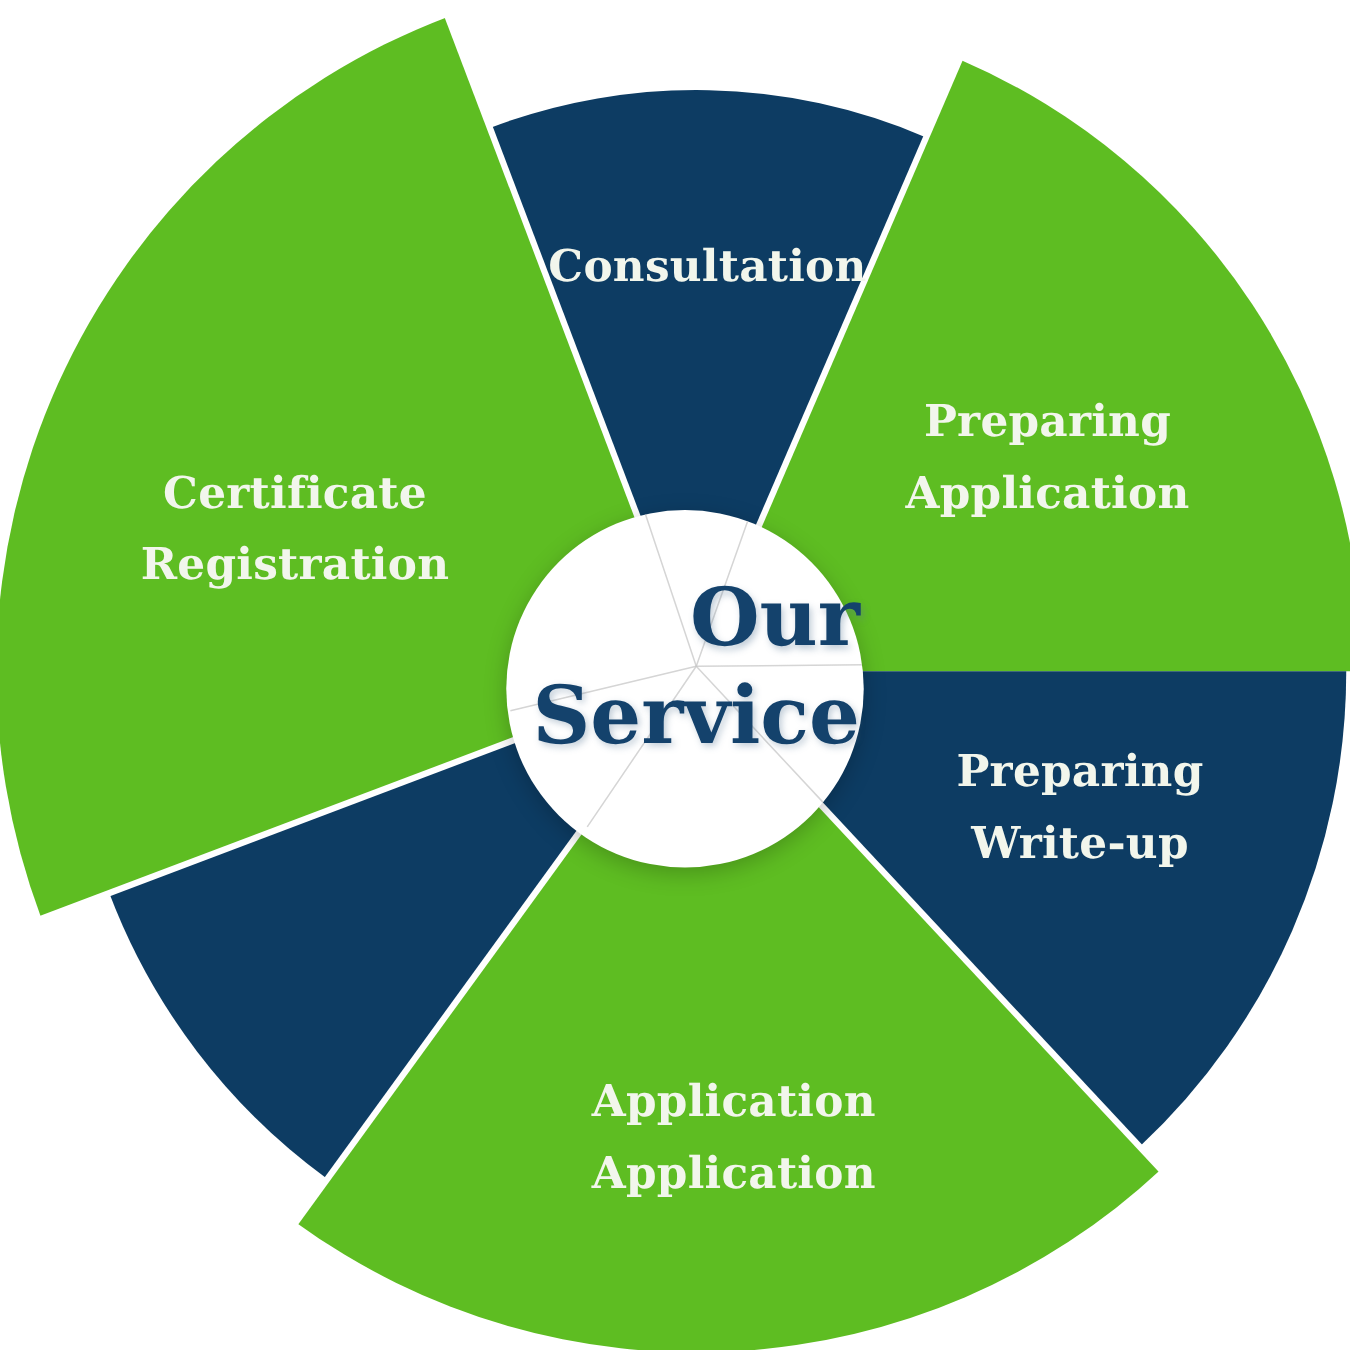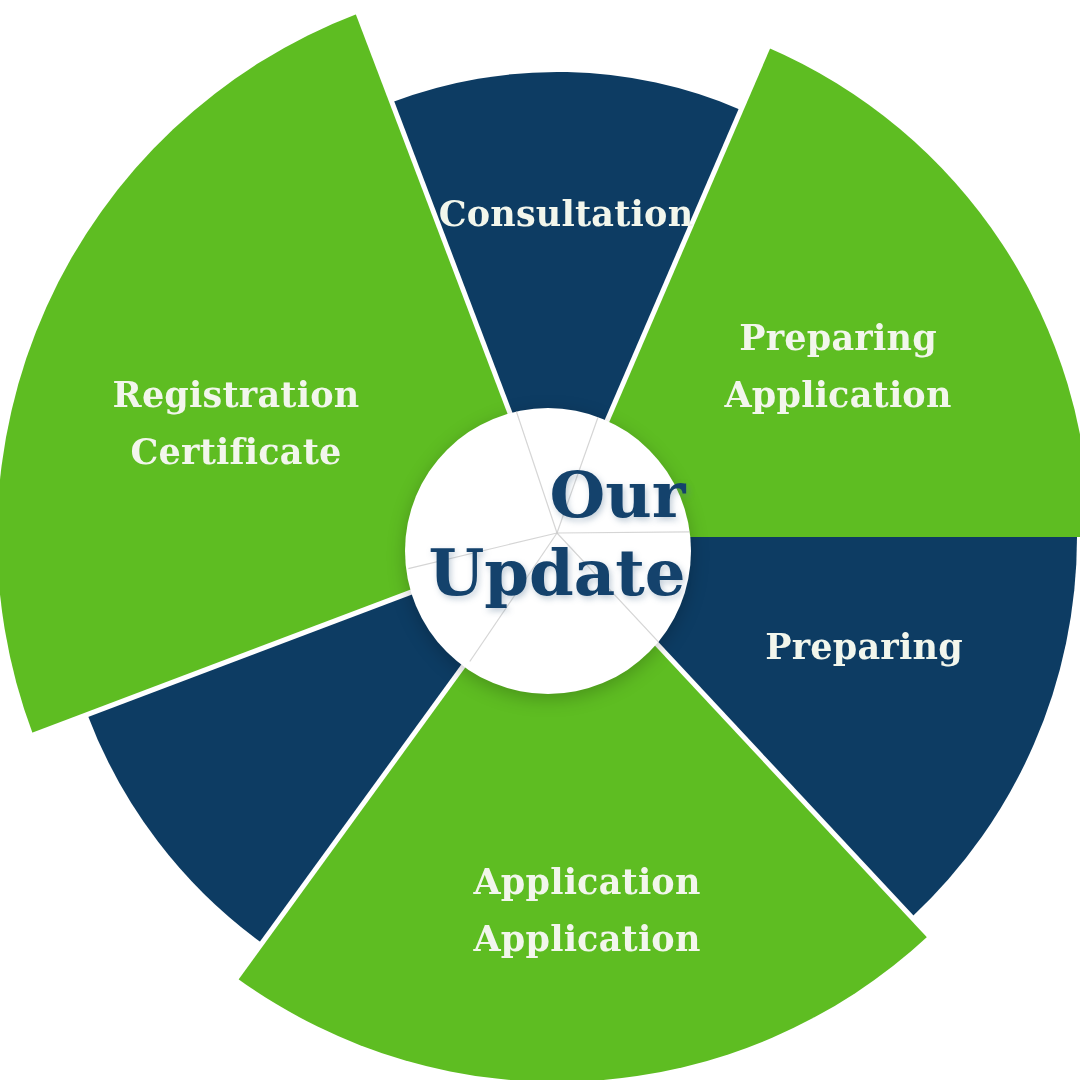--- a/index.html
+++ b/index.html
@@ -70,31 +70,32 @@
     <div>Consultation</div>
   </div>
 
   <div class="seg-label" style="left:838px;top:366px">
     <div>Preparing</div>
     <div>Application</div>
   </div>
 
   <div class="seg-label" style="left:864px;top:646px">
     <div>Preparing</div>
+    <div>Write-up</div>
   </div>
 
   <div class="seg-label" style="left:587px;top:910px">
     <div>Application</div>
     <div>Application</div>
   </div>
 
 
   <div class="seg-label" style="left:236px;top:423px">
+    <div>Certificate</div>
     <div>Registration</div>
-    <div>Certificate</div>
   </div>
 
   <div class="center-title">
     <div>Our</div>
-    <div>Update</div>
+    <div>Service</div>
   </div>
 
 </div>
 
 </body></html>

